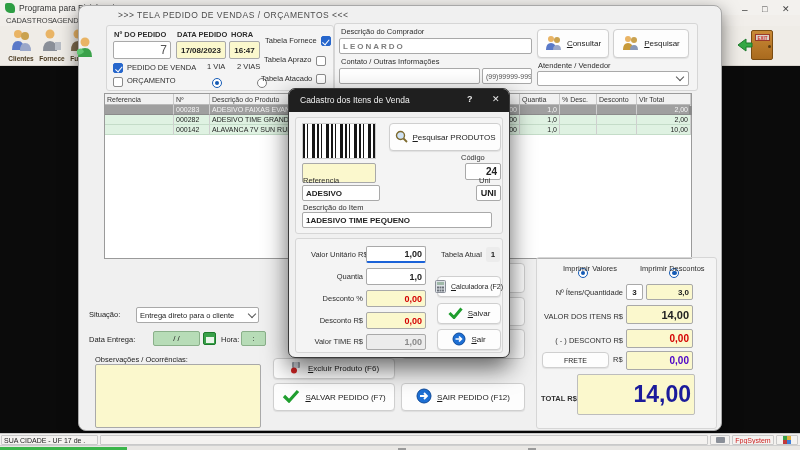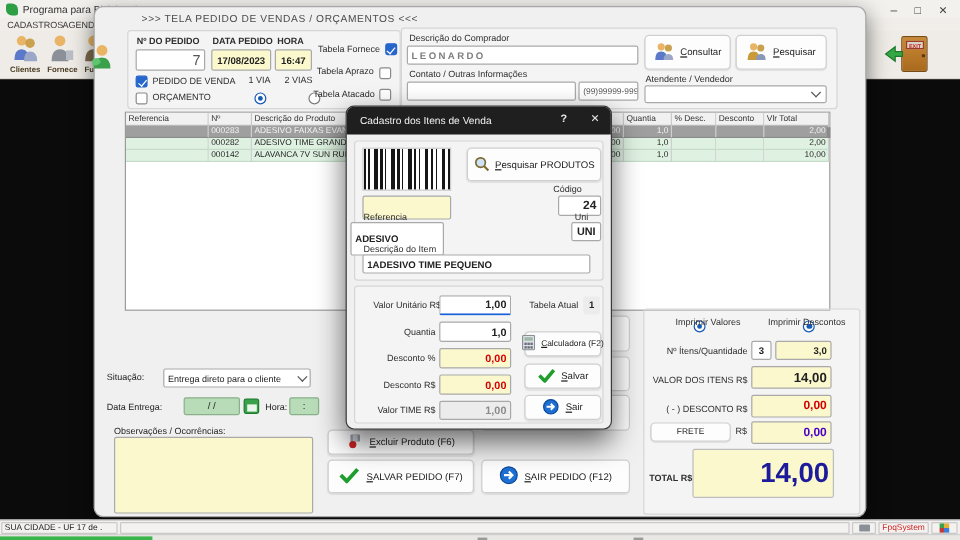--- a/index.html
+++ b/index.html
@@ -334,21 +334,21 @@
     <span><svg width="13" height="13" viewBox="0 0 13 13">
           <circle cx="5.5" cy="5.5" r="4" fill="#cfe2f5" stroke="#7d6a2e" stroke-width="1.4"></circle>
           <line x1="8.5" y1="8.5" x2="12" y2="12" stroke="#7d6a2e" stroke-width="1.8"></line>
         </svg></span>
     <span class="ul">Pesquisar PRODUTOS</span>
   </div>
   <span class="abs lbl" style="left:172px;top:65px">Código</span>
   <div class="abs fld bold right" style="left:176px;top:74px;width:36px;height:17px;font-size:10px">24</div>
 
   <span class="abs lbl" style="left:14px;top:88px">Referencia</span>
-  <div class="abs fld bold" style="left:3px;top:96px;width:78px;height:28px">ADESIVO</div>
+  <div class="abs fld bold" style="left:13px;top:96px;width:78px;height:16px">ADESIVO</div>
   <span class="abs lbl" style="left:190px;top:88px">Uni</span>
   <div class="abs fld bold center" style="left:187px;top:96px;width:25px;height:16px;font-size:9px">UNI</div>
 
   <span class="abs lbl" style="left:14px;top:115px">Descrição do Item</span>
   <div class="abs fld bold" style="left:13px;top:123px;width:190px;height:16px">1ADESIVO TIME PEQUENO</div>
 
   <div class="abs gbox" style="left:6px;top:149px;width:208px;height:115px"></div>
 
   <span class="abs lbl" style="left:22px;top:162px;width:52px;text-align:right">Valor Unitário R$</span>
   <div class="abs fld bold right" style="left:77px;top:157px;width:60px;height:17px;font-size:9px;border-bottom:2px solid #1a62d8">1,00</div>

